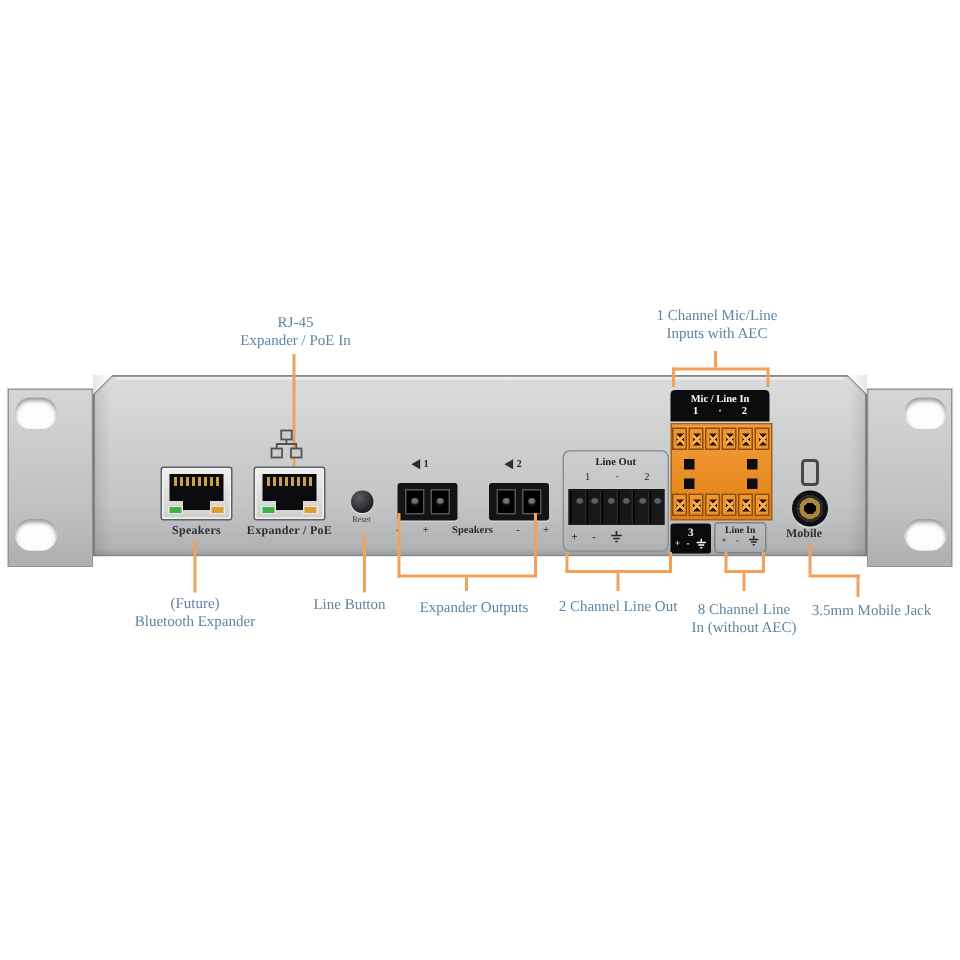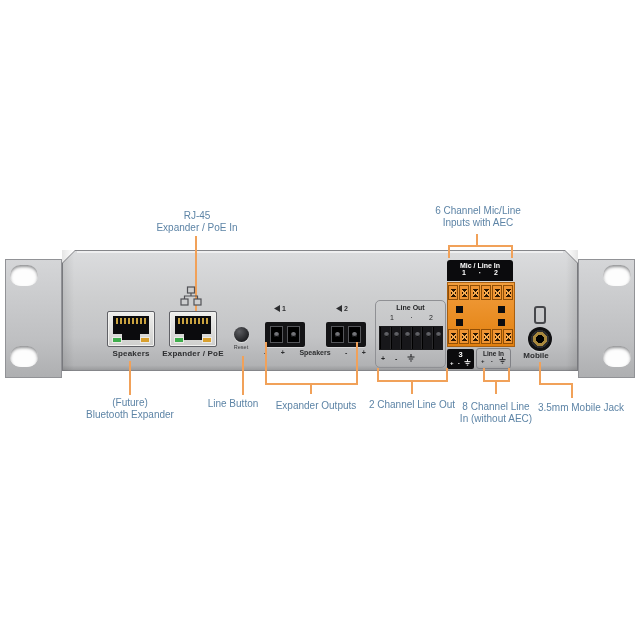--- a/index.html
+++ b/index.html
@@ -1,19 +1,19 @@
 <!DOCTYPE html>
 <html><head>
 <meta charset="utf-8">
 <style>
   * { box-sizing: border-box; margin: 0; padding: 0; }
   html,body { background:#fff; }
   #stage {
     position: relative; width: 640px; height: 640px; background:#ffffff;
-    font-family: Liberation Sans, sans-serif; overflow: hidden;
+    font-family: Liberation Serif, serif; overflow: hidden;
     --orange:#F1A159; --blue:#5D84A6; --dk:#2d2e30;
   }
   
   .ear { position:absolute; top:259px; width:57px; height:119px;
          background:linear-gradient(180deg,#d5d6d8,#bebfc1 70%,#aeafb1);
          border:1px solid #919296; }
   .ear.left  { left:5px; }
   .ear.right { left:578px; }
   .hole { position:absolute; width:28px; height:21px; border-radius:11px; background:#fdfdfd;
           box-shadow: inset 0 2px 3px rgba(55,56,60,.55), inset 0 -1px 1px rgba(255,255,255,.9); }
@@ -136,21 +136,21 @@
   <div class="fold l"></div>
   <div class="fold r"></div>
 
   <div class="clabel" style="left:197px; top:210px;">
     <div>RJ-45</div>
     <div>Expander / PoE In</div>
   </div>
   <div class="vline" style="left:195px; top:236px; height:75px;"></div>
 
   <div class="clabel" style="left:478px; top:205px;">
-    <div>6 Channel Mic/Line</div>
+    <div>1 Channel Mic/Line</div>
     <div>Inputs with AEC</div>
   </div>
   <div class="vline" style="left:476px; top:234px; height:11px;"></div>
   <div class="bracket-n" style="left:448px; top:245px; width:65px; height:13px;"></div>
 
   <svg class="net-icon" width="22" height="22" viewBox="0 0 22 22">
     <g stroke="#515256" stroke-width="1.2" fill="#cdcecf">
       <rect x="7.5" y="1" width="7" height="6"></rect>
       <path d="M11 7v3M4.5 13v-3h13v3" fill="none"></path>
       <rect x="1" y="13" width="7" height="6"></rect>

